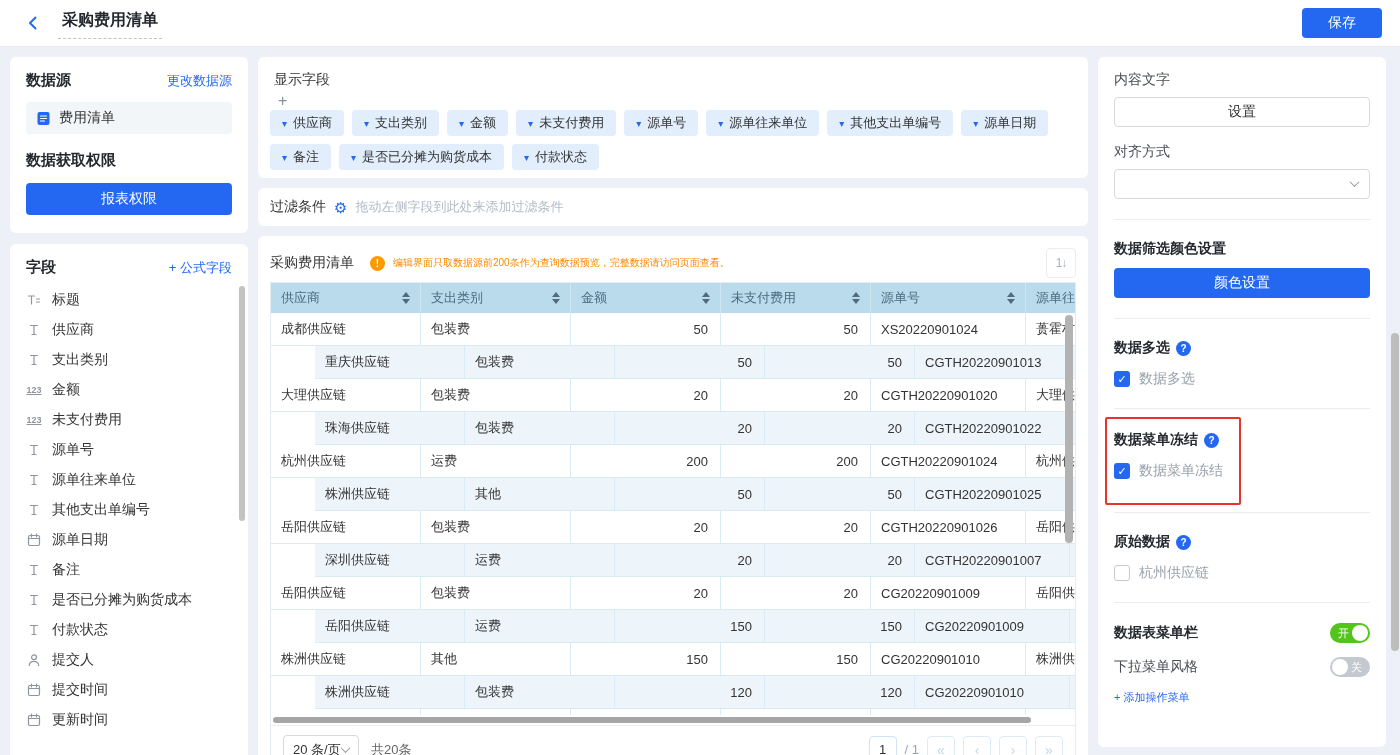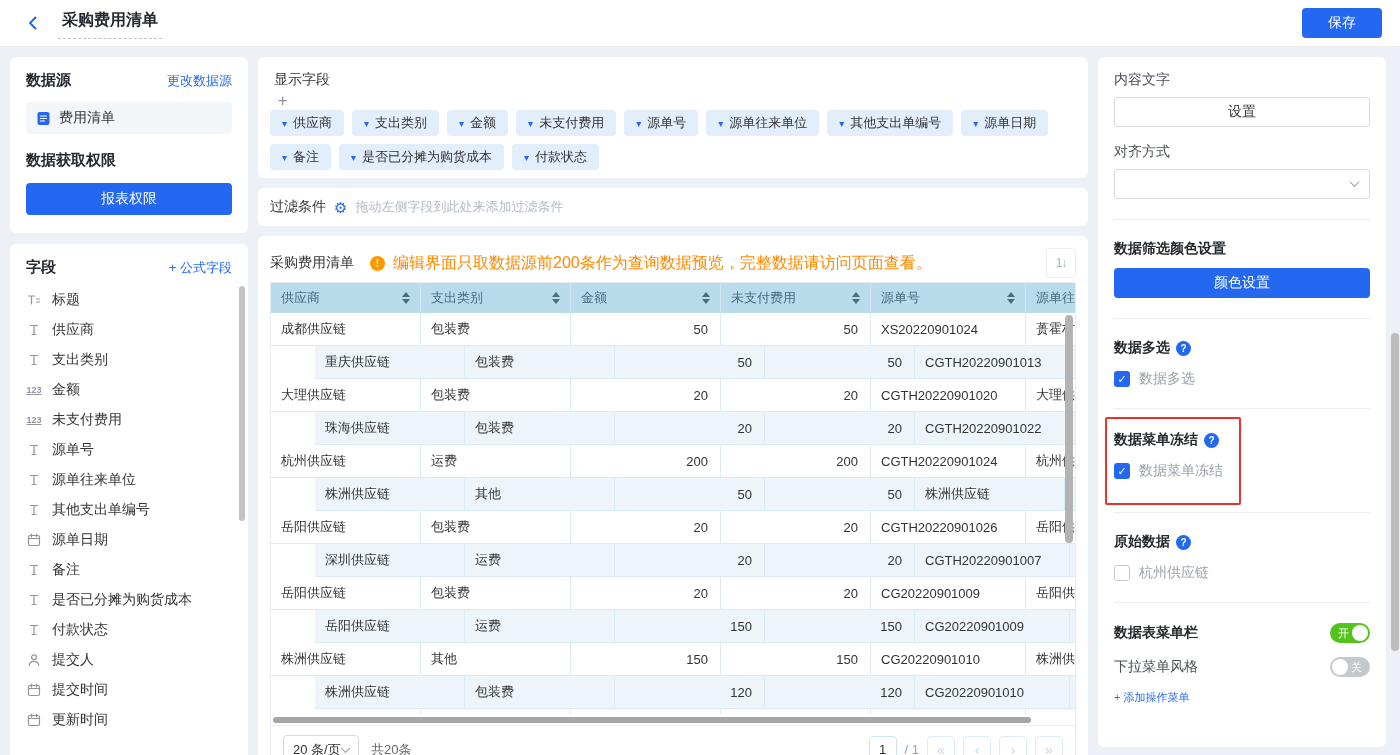--- a/index.html
+++ b/index.html
@@ -41,21 +41,21 @@
   .chip-lb{font-size:13px;color:#333;}
   .filter-card{margin-top:10px;height:38px;display:flex;align-items:center;gap:8px;padding:0 12px;}
   .filter-label{font-size:14px;color:#333;}
   .gear{color:#2468F2;font-size:15px;line-height:1;}
   .filter-ph{font-size:13px;color:#b3bbc6;}
 
   .table-card{margin-top:10px;height:543px;padding:12px;position:relative;}
   .tbl-titlerow{display:flex;align-items:center;gap:8px;height:30px;}
   .tbl-title{font-size:14px;color:#333;margin-right:8px;}
   .warn-ic{width:15px;height:15px;border-radius:50%;background:#FF9900;color:#fff;font-weight:bold;font-size:10px;display:flex;align-items:center;justify-content:center;flex:none;}
-  .warn-txt{font-size:16px;color:#FF8800;}
+  .warn-txt{font-size:10px;color:#FF8800;}
   .sort-tool{margin-left:auto;width:30px;height:30px;border:1px solid #ececec;border-radius:4px;display:flex;align-items:center;justify-content:center;color:#9fb6c6;font-size:12px;letter-spacing:-1px;cursor:pointer;}
   .tbl-wrap{margin-top:4px;border:1px solid #e6ecf1;position:relative;overflow:hidden;background:#fff;}
   .thead{display:flex;height:30px;background:#b9dbec;overflow:hidden;}
   .th{display:flex;align-items:center;padding:0 10px;font-size:13px;color:#4a6b80;flex:none;border-right:1px solid #cfe6f2;cursor:pointer;}
   .th .sort{margin-left:auto;display:flex;flex-direction:column;gap:2px;}
   .sort i{display:block;width:0;height:0;border-left:4px solid transparent;border-right:4px solid transparent;}
   .sort .up{border-bottom:5px solid #4f6b7d;}
   .sort .dn{border-top:5px solid #4f6b7d;}
   .tbody{overflow:hidden;}
   .tr{display:flex;height:33px;background:#fff;border-bottom:1px solid #d9ecf5;overflow:hidden;}
@@ -418,20 +418,21 @@
             <div class="td num" style="width: 150px;">200</div>
             <div class="td num" style="width: 150px;">200</div>
             <div class="td" style="width: 155px;">CGTH20220901024</div>
             <div class="td" style="width: 150px;">杭州供应链</div>
           </div>
           <div class="tr alt">
             <div class="td" style="width: 150px;">株洲供应链</div>
             <div class="td" style="width: 150px;">其他</div>
             <div class="td num" style="width: 150px;">50</div>
             <div class="td num" style="width: 150px;">50</div>
+            <div class="td" style="width: 155px;">CGTH20220901025</div>
             <div class="td" style="width: 150px;">株洲供应链</div>
           </div>
           <div class="tr">
             <div class="td" style="width: 150px;">岳阳供应链</div>
             <div class="td" style="width: 150px;">包装费</div>
             <div class="td num" style="width: 150px;">20</div>
             <div class="td num" style="width: 150px;">20</div>
             <div class="td" style="width: 155px;">CGTH20220901026</div>
             <div class="td" style="width: 150px;">岳阳供应链</div>
           </div>

